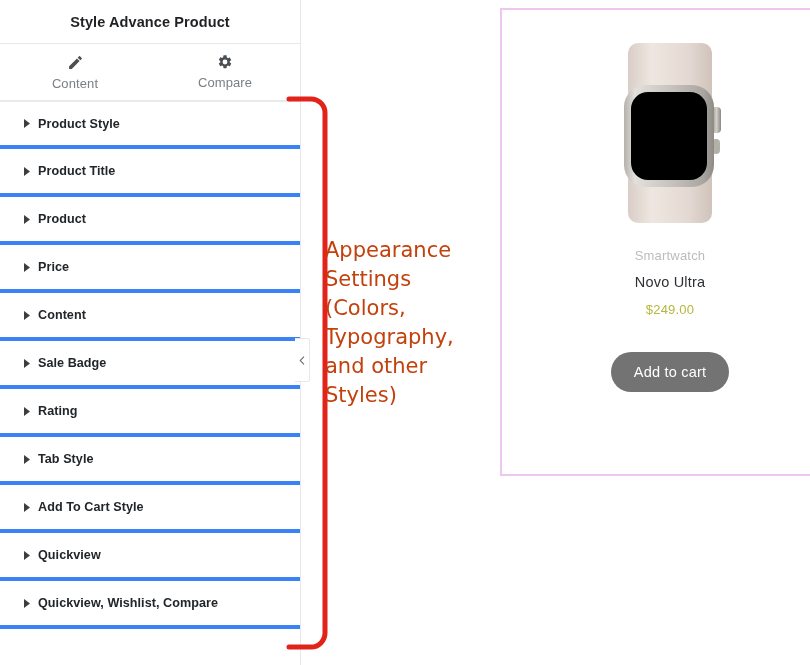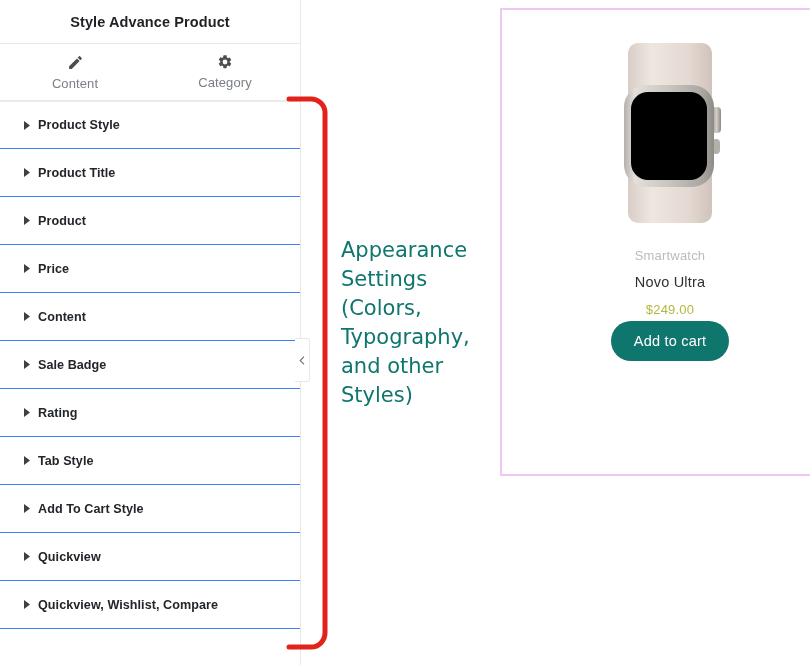--- a/index.html
+++ b/index.html
@@ -84,21 +84,21 @@
     height: 4px;
     background: #e2001a;
   }
 
   .accordion { background: #ffffff; }
   .accordion-row {
     height: 48px;
     display: flex;
     align-items: center;
     padding: 0 0 0 24px;
-    border-bottom: 1px solid #3b82f6;
+    border-bottom: 4px solid #3b82f6;
     background: #ffffff;
     cursor: pointer;
     user-select: none;
   }
   .accordion-row:first-child { border-top: 1px solid #ececec; }
   .row-arrow {
     width: 12px;
     display: flex;
     align-items: center;
     justify-content: flex-start;
@@ -138,26 +138,26 @@
     position: absolute;
     left: 285px;
     top: 95px;
     width: 52px;
     height: 556px;
     pointer-events: none;
     z-index: 7;
   }
   .annotation-text {
     position: absolute;
-    left: 341px;
+    left: 325px;
     top: 236px;
     width: 160px;
     font-size: 21px;
     line-height: 29px;
-    color: #0f766e;
+    color: #c2410c;
     font-family: "DejaVu Sans", sans-serif;
     white-space: pre-line;
     z-index: 7;
   }
 
   
   .canvas {
     position: absolute;
     left: 302px;
     top: 0;
@@ -200,27 +200,27 @@
     letter-spacing: 0.2px;
   }
   .product-price {
     font-size: 13px;
     color: #b5b83c;
     margin-top: 12px;
     letter-spacing: 0.2px;
   }
   .add-to-cart {
     display: inline-block;
-    margin-top: 4px;
+    margin-top: 35px;
     padding: 0 23px;
     height: 40px;
     line-height: 40px;
     border: none;
     border-radius: 22px;
-    background: #0f766e;
+    background: #737373;
     color: #ffffff;
     font-size: 14.5px;
     font-family: "Liberation Sans", sans-serif;
     cursor: pointer;
     letter-spacing: 0.2px;
   }
 
   .placeholder-box {
     position: absolute;
     left: 210px;      
@@ -253,21 +253,21 @@
         <span class="tab-label">Content</span>
       </div>
 
 
       <div class="tab">
         <span class="tab-icon">
           <svg width="16" height="16" viewBox="0 0 24 24" fill="#4a4f54">
             <path d="M19.14 12.94a7.6 7.6 0 0 0 .06-.94 7.6 7.6 0 0 0-.06-.94l2.03-1.58a.48.48 0 0 0 .12-.61l-1.92-3.32a.48.48 0 0 0-.58-.22l-2.39.96a7.03 7.03 0 0 0-1.63-.94l-.36-2.54A.47.47 0 0 0 13.94 2h-3.84a.47.47 0 0 0-.47.4l-.36 2.55c-.59.24-1.13.56-1.63.94l-2.39-.96a.47.47 0 0 0-.58.22L2.75 8.47a.47.47 0 0 0 .12.61l2.03 1.58a7.3 7.3 0 0 0 0 1.88l-2.03 1.58a.48.48 0 0 0-.12.61l1.92 3.32c.12.21.37.29.58.22l2.39-.96c.5.38 1.04.7 1.63.94l.36 2.55c.04.23.24.4.47.4h3.84c.23 0 .43-.17.47-.4l.36-2.55c.59-.24 1.13-.56 1.63-.94l2.39.96c.21.08.46 0 .58-.22l1.92-3.32a.48.48 0 0 0-.12-.61l-2.03-1.58zM12 15.6A3.6 3.6 0 1 1 12 8.4a3.6 3.6 0 0 1 0 7.2z"></path>
           </svg>
         </span>
-        <span class="tab-label">Category</span>
+        <span class="tab-label">Compare</span>
       </div>
 
     </div>
 
     <div class="accordion">
 
       <div class="accordion-row">
         <span class="row-arrow">
           <svg width="7" height="9" viewBox="0 0 7 9">
               <path d="M0 0l6 4.5L0 9z" fill="#3a3f44"></path>

